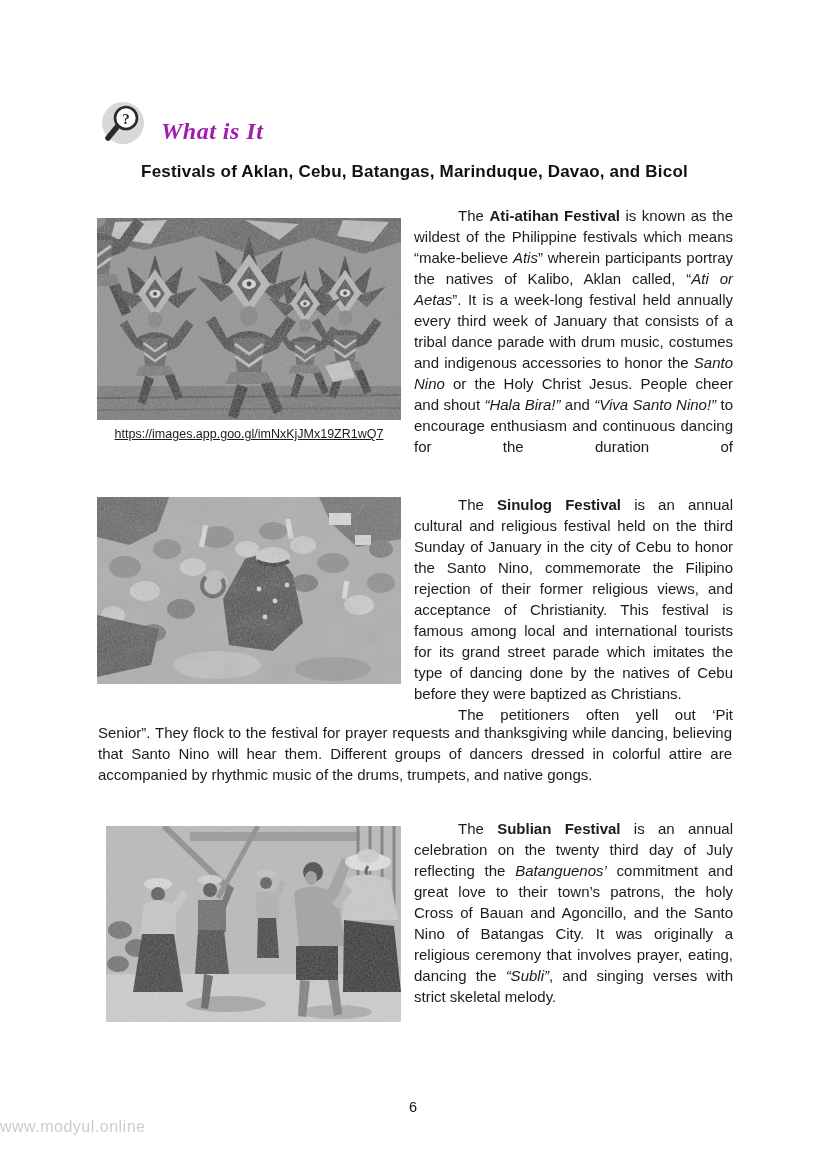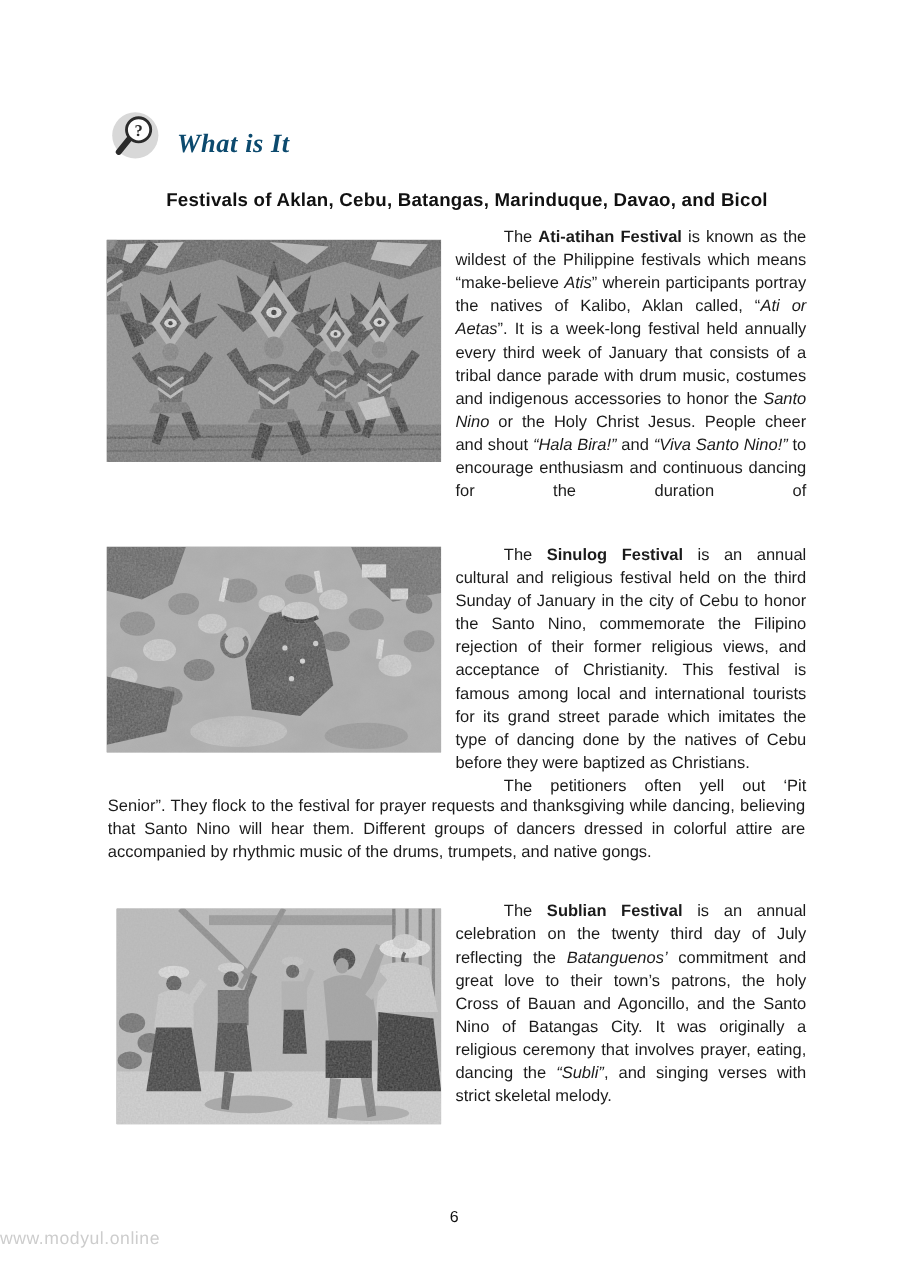--- a/index.html
+++ b/index.html
@@ -1,22 +1,22 @@
 <!DOCTYPE html>
 <html><head>
 <meta charset="utf-8">
 <style>
   html,body{margin:0;padding:0;background:#ffffff;}
   .page{position:relative;width:826px;height:1169px;background:#fff;overflow:hidden;
         font-family:"Liberation Sans",sans-serif;color:#1b1b1b;}
   .hdr-icon{position:absolute;left:95px;top:100px;width:54px;height:50px;}
   .title{position:absolute;left:161px;top:118px;margin:0;
          font-family:"Liberation Serif",serif;font-style:italic;font-weight:700;
-         font-size:24px;color:#0c4a6e;letter-spacing:.5px;}
-  .heading{position:absolute;left:98px;top:162px;width:633px;margin:10px;
+         font-size:24px;color:#a21caf;letter-spacing:.5px;}
+  .heading{position:absolute;left:98px;top:162px;width:633px;margin:0;
            font-size:17px;font-weight:700;text-align:center;color:#111;letter-spacing:.2px;}
   .photo{position:absolute;overflow:hidden;background:#909090;}
   .photo svg{display:block;width:100%;height:100%;}
   .photo1{left:97px;top:218px;width:304px;height:202px;}
   .photo2{left:97px;top:497px;width:304px;height:187px;}
   .photo3{left:106px;top:826px;width:295px;height:196px;}
   .caption{position:absolute;display:block;text-align:center;font-size:12.5px;
            color:#1b1b1b;text-decoration:underline;}
   .cap1{left:97px;top:427px;width:304px;}
   .cap2{left:97px;top:700px;width:304px;}
@@ -95,20 +95,21 @@
       </g>
       <use href="#dcr" transform="translate(58,102) scale(0.82)"></use>
       <use href="#dcr" transform="translate(248,100) scale(0.78)"></use>
       <use href="#dcr" transform="translate(208,108) scale(0.7)"></use>
       <use href="#dcr" transform="translate(152,98)"></use>
       <polygon points="228,148 252,142 258,160 236,164" fill="#cfcfcf"></polygon>
       <rect width="304" height="202" filter="url(#blotch)" opacity="0.35"></rect>
       <rect width="304" height="202" filter="url(#grain)" opacity="0.6"></rect>
     </svg>
   </div>
+  <a class="caption cap1" href="#">https://images.app.goo.gl/imNxKjJMx19ZR1wQ7</a>
   <div class="col col1">
     <p class="carry"><span>The </span><span style="font-weight: 700;">Ati-atihan Festival</span><span> is known as the wildest of the Philippine festivals which means “make-believe </span><span style="font-style: italic;">Atis</span><span>” wherein participants portray the natives of Kalibo, Aklan called, “</span><span style="font-style: italic;">Ati or Aetas</span><span>”. It is a week-long festival held annually every third week of January that consists of a tribal dance parade with drum music, costumes and indigenous accessories to honor the </span><span style="font-style: italic;">Santo Nino</span><span> or the Holy Christ Jesus. People cheer and shout </span><span style="font-style: italic;">“Hala Bira!”</span><span> and </span><span style="font-style: italic;">“Viva Santo Nino!”</span><span> to encourage enthusiasm and continuous dancing for the duration of</span></p>
   </div>
 
   <div class="photo photo2">
     <svg viewBox="0 0 304 187" preserveAspectRatio="none">
       <rect width="304" height="187" fill="#b3b3b3"></rect>
       <path d="M0,0 h72 l-12,34 -28,14 -32,-8 z" fill="#5e5e5e"></path>
       <path d="M222,0 h82 v42 l-44,8 -26,-24 z" fill="#6a6a6a"></path>
       <rect x="232" y="16" width="22" height="12" fill="#efefef"></rect>

